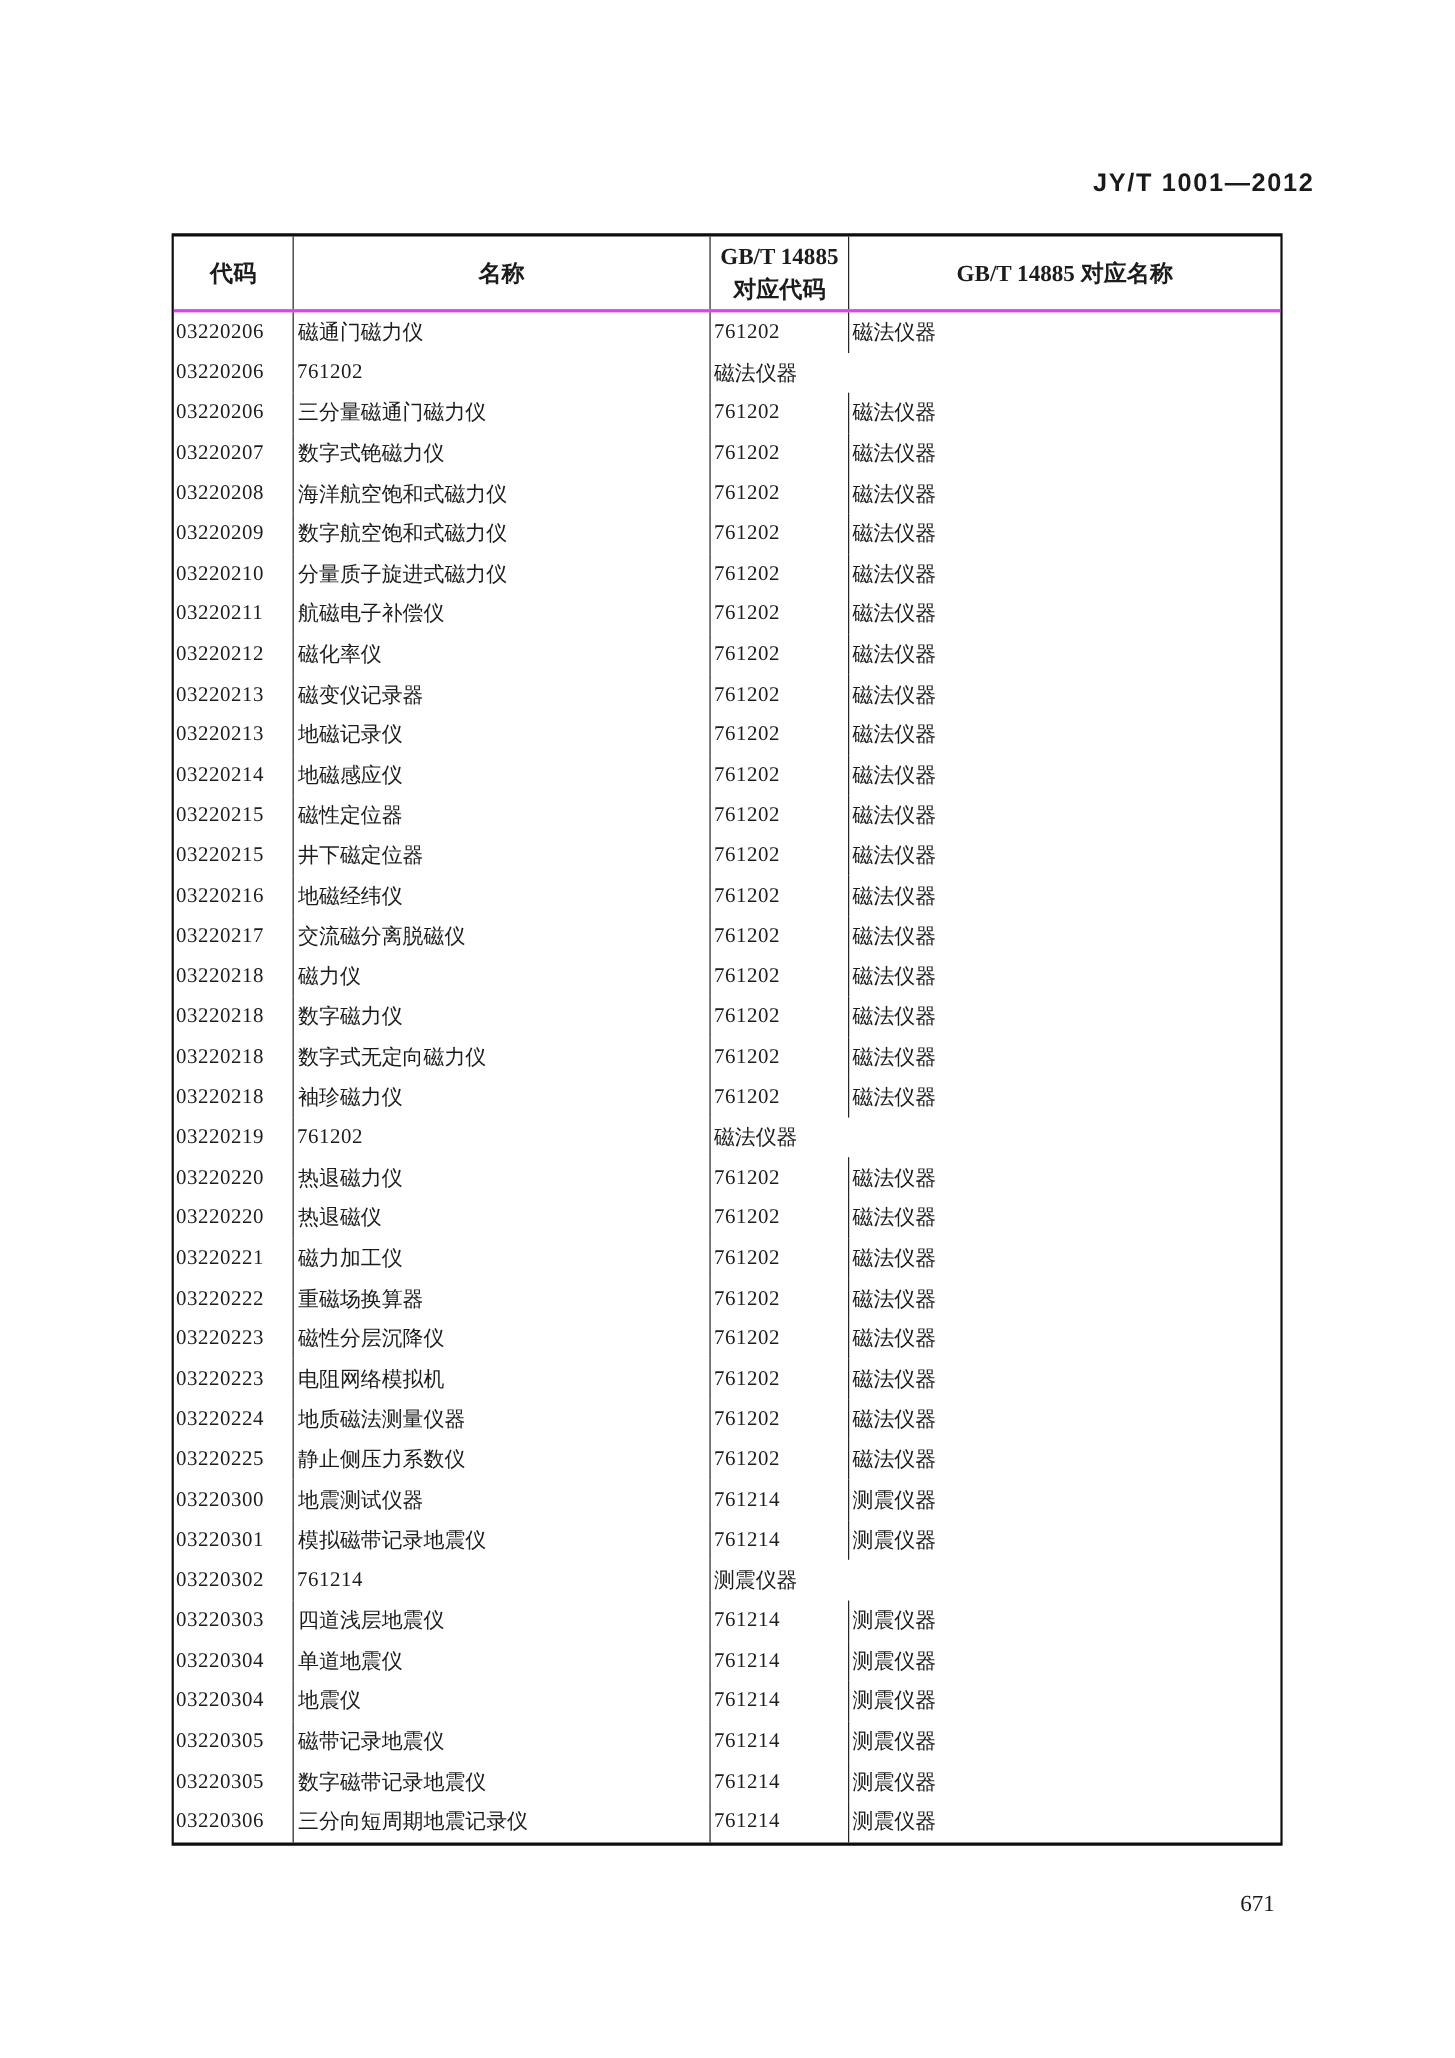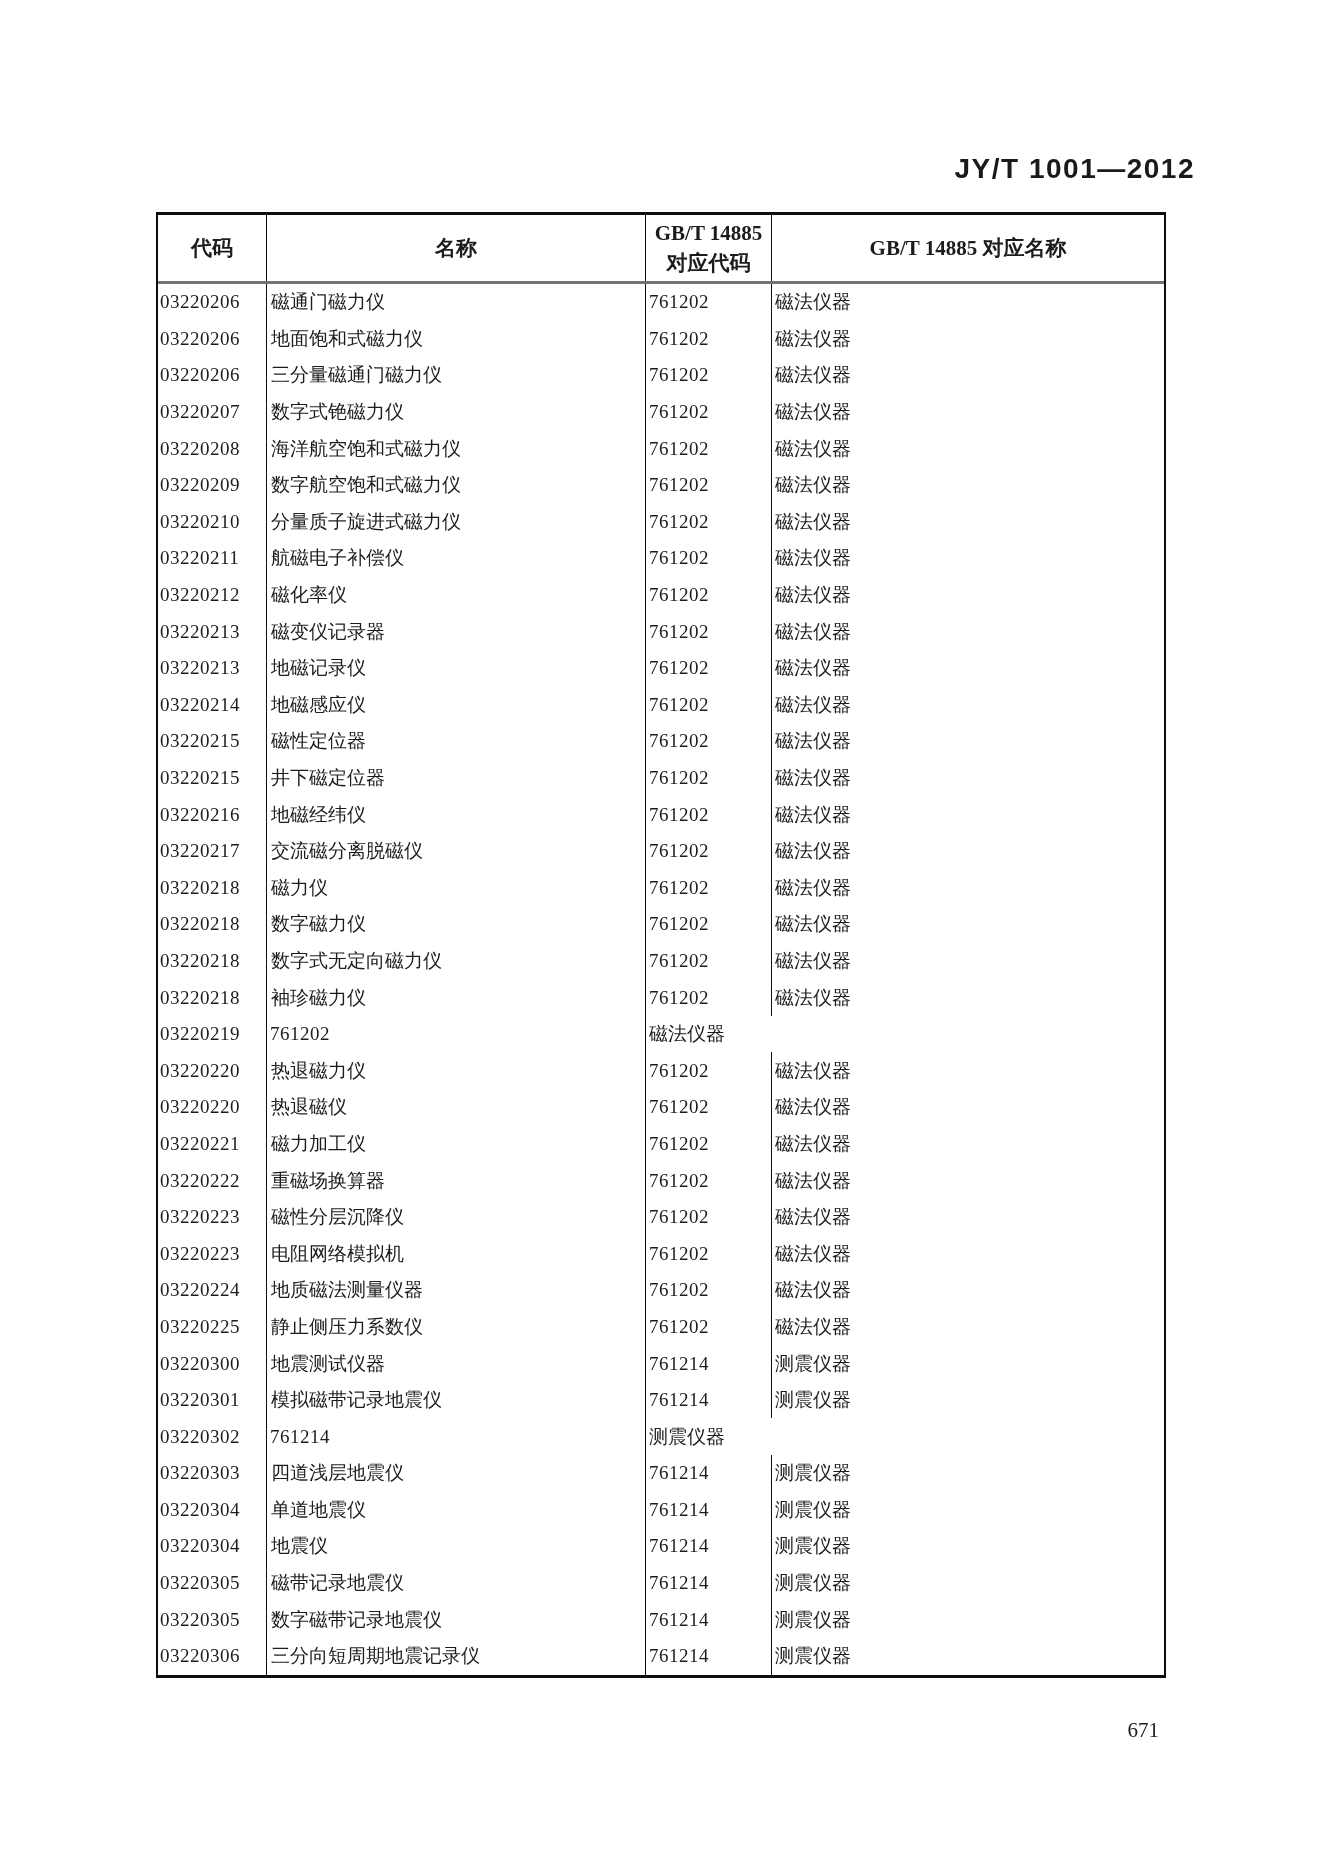--- a/index.html
+++ b/index.html
@@ -11,41 +11,41 @@
     font-family: "Liberation Serif", "DejaVu Serif", serif;
     color: #1c1c1c;
     overflow: hidden;
   }
   .doc-number {
     position: absolute;
     top: 153px;
     right: 128px;
     font-family: "Liberation Sans", "DejaVu Sans", sans-serif;
     font-weight: bold;
-    font-size: 28px;
+    font-size: 23px;
     letter-spacing: 1.5px;
     color: #1a1a1a;
   }
   .table {
     position: absolute;
     left: 156px;
     top: 212px;
     width: 1006px;
     border: 2px solid #0e0e0e;
     border-top-width: 3px;
     border-bottom-width: 3px;
     background: #fff;
   }
   .thead, .tr {
     display: grid;
     grid-template-columns: 109px 379px 126px 392px;
   }
   .thead {
     height: 66px;
-    border-bottom: 3px solid #737373;
+    border-bottom: 3px solid #d946ef;
   }
   .th {
     display: flex;
     flex-direction: column;
     align-items: center;
     justify-content: center;
     font-weight: bold;
     font-size: 21px;
     line-height: 1.45;
     text-align: center;
@@ -91,21 +91,20 @@
     <div class="tbody">
   <div class="tr">
     <div class="td b col-code">03220206</div>
     <div class="td b col-name">磁通门磁力仪</div>
     <div class="td b col-gcode">761202</div>
     <div class="td col-gname">磁法仪器</div>
   </div>
 
   <div class="tr">
     <div class="td b col-code">03220206</div>
-    <div class="td b col-name">地面饱和式磁力仪</div>
     <div class="td b col-gcode">761202</div>
     <div class="td col-gname">磁法仪器</div>
   </div>
 
   <div class="tr">
     <div class="td b col-code">03220206</div>
     <div class="td b col-name">三分量磁通门磁力仪</div>
     <div class="td b col-gcode">761202</div>
     <div class="td col-gname">磁法仪器</div>
   </div>

